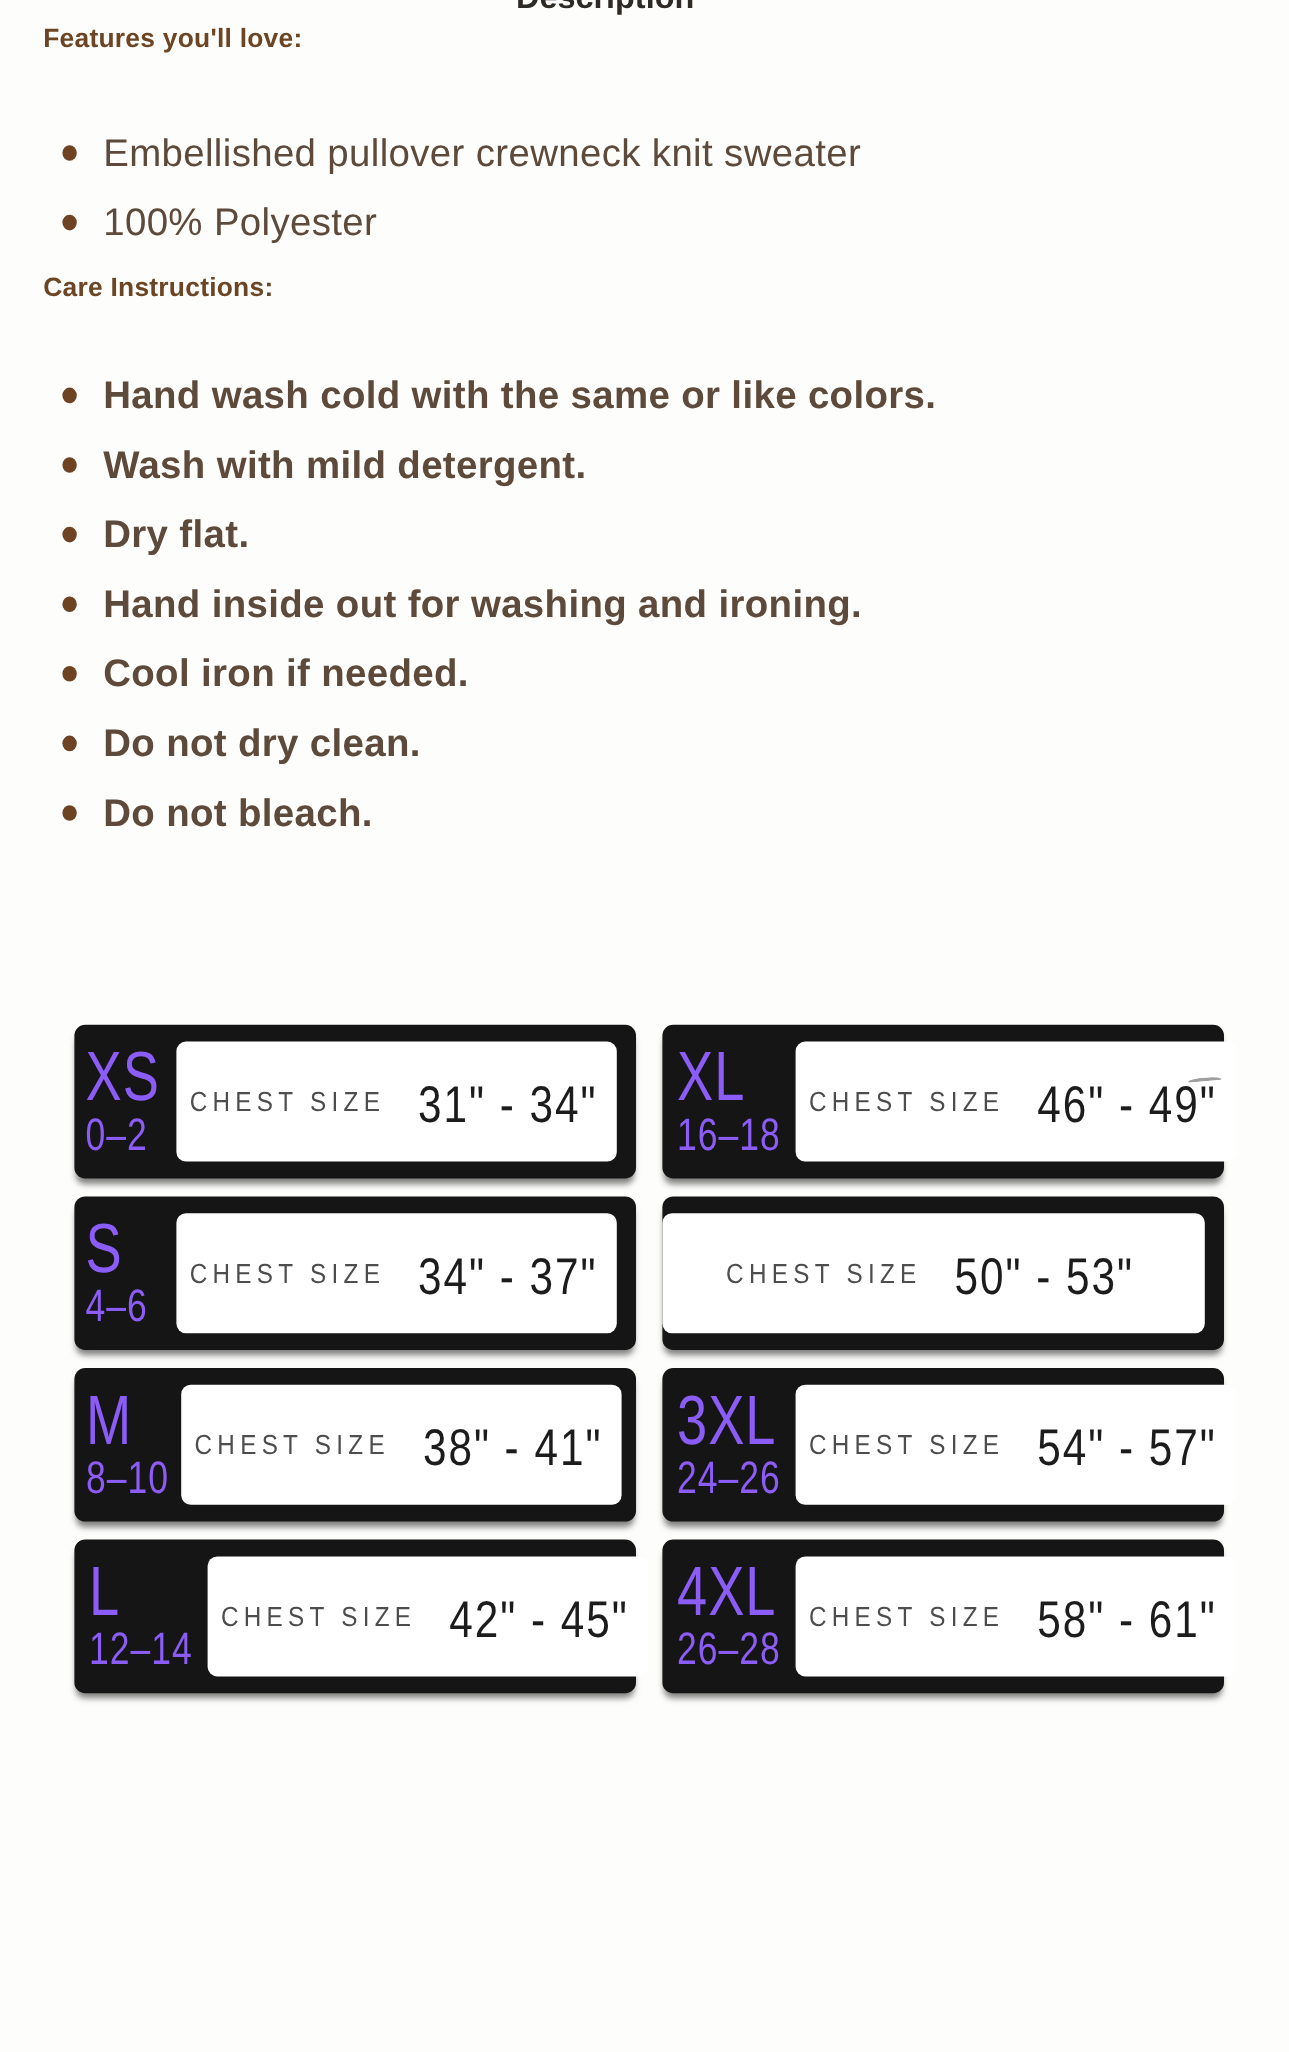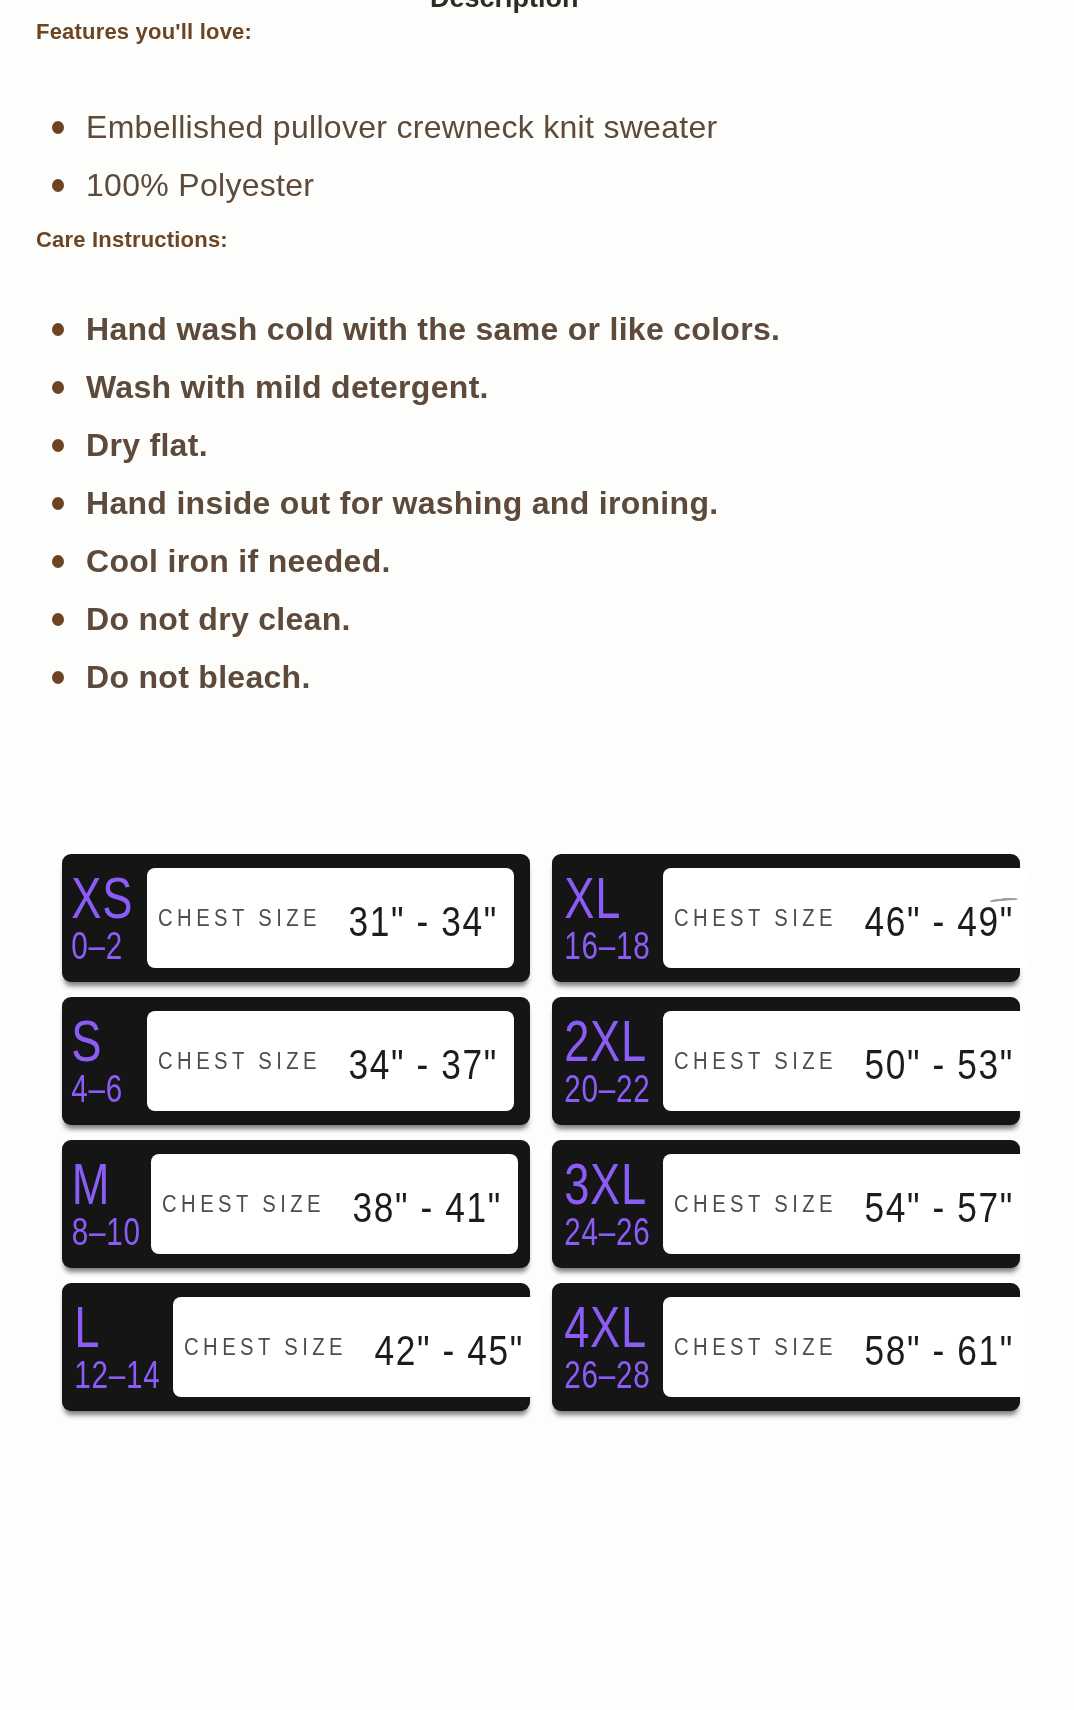--- a/index.html
+++ b/index.html
@@ -195,24 +195,20 @@
       <div class="size-label">S</div>
       <div class="size-range">4–6</div>
     </div>
     <div class="chest-panel">
       <div class="chest-label">CHEST SIZE</div>
       <div class="chest-value">34" - 37"</div>
     </div>
   </div>
 
   <div class="size-cell">
-    <div class="size-col">
-      <div class="size-label">2XL</div>
-      <div class="size-range">20–22</div>
-    </div>
     <div class="chest-panel">
       <div class="chest-label">CHEST SIZE</div>
       <div class="chest-value">50" - 53"</div>
     </div>
   </div>
 
   <div class="size-cell">
     <div class="size-col">
       <div class="size-label">M</div>
       <div class="size-range">8–10</div>

